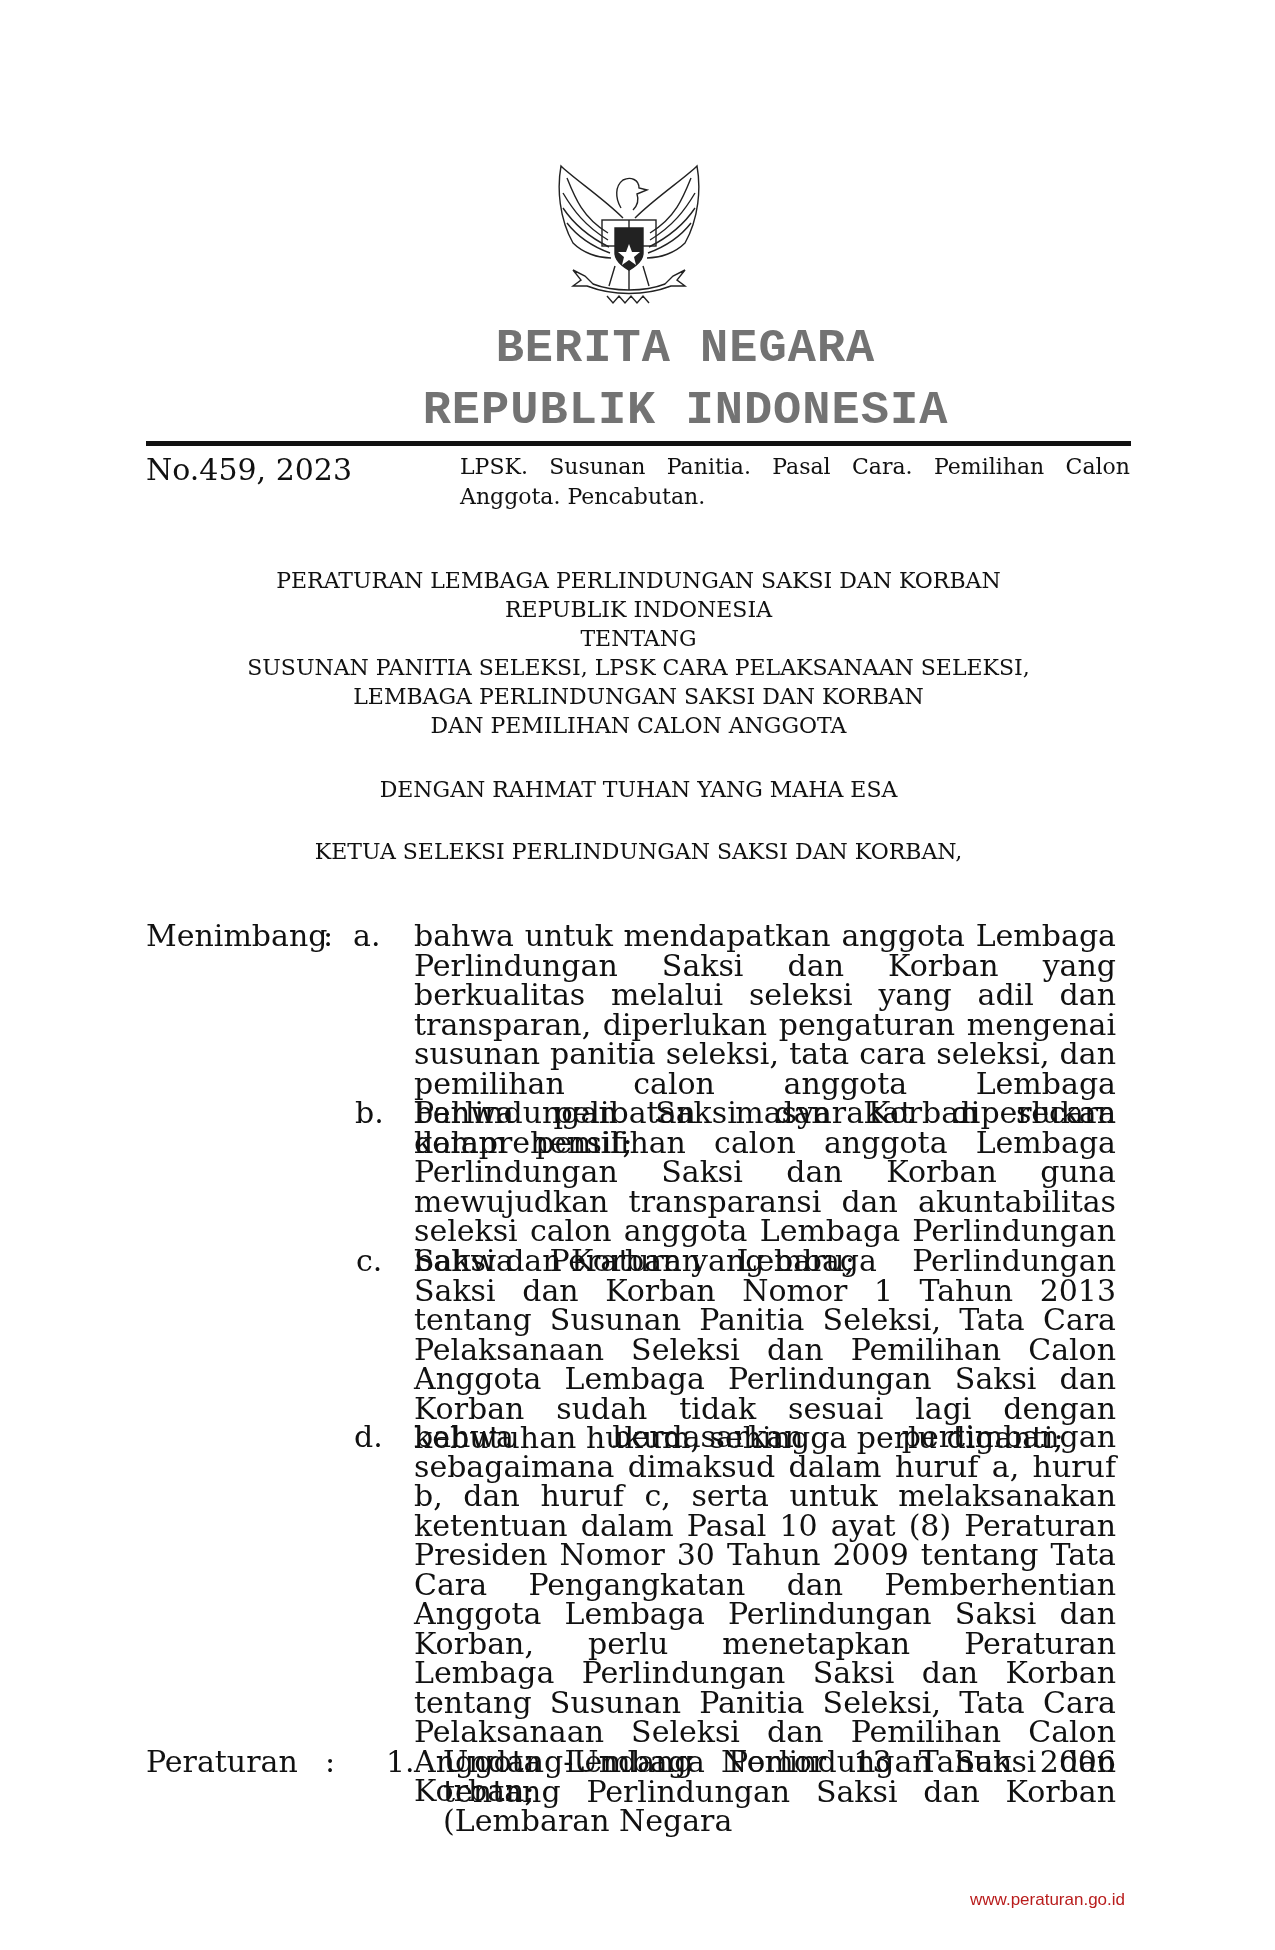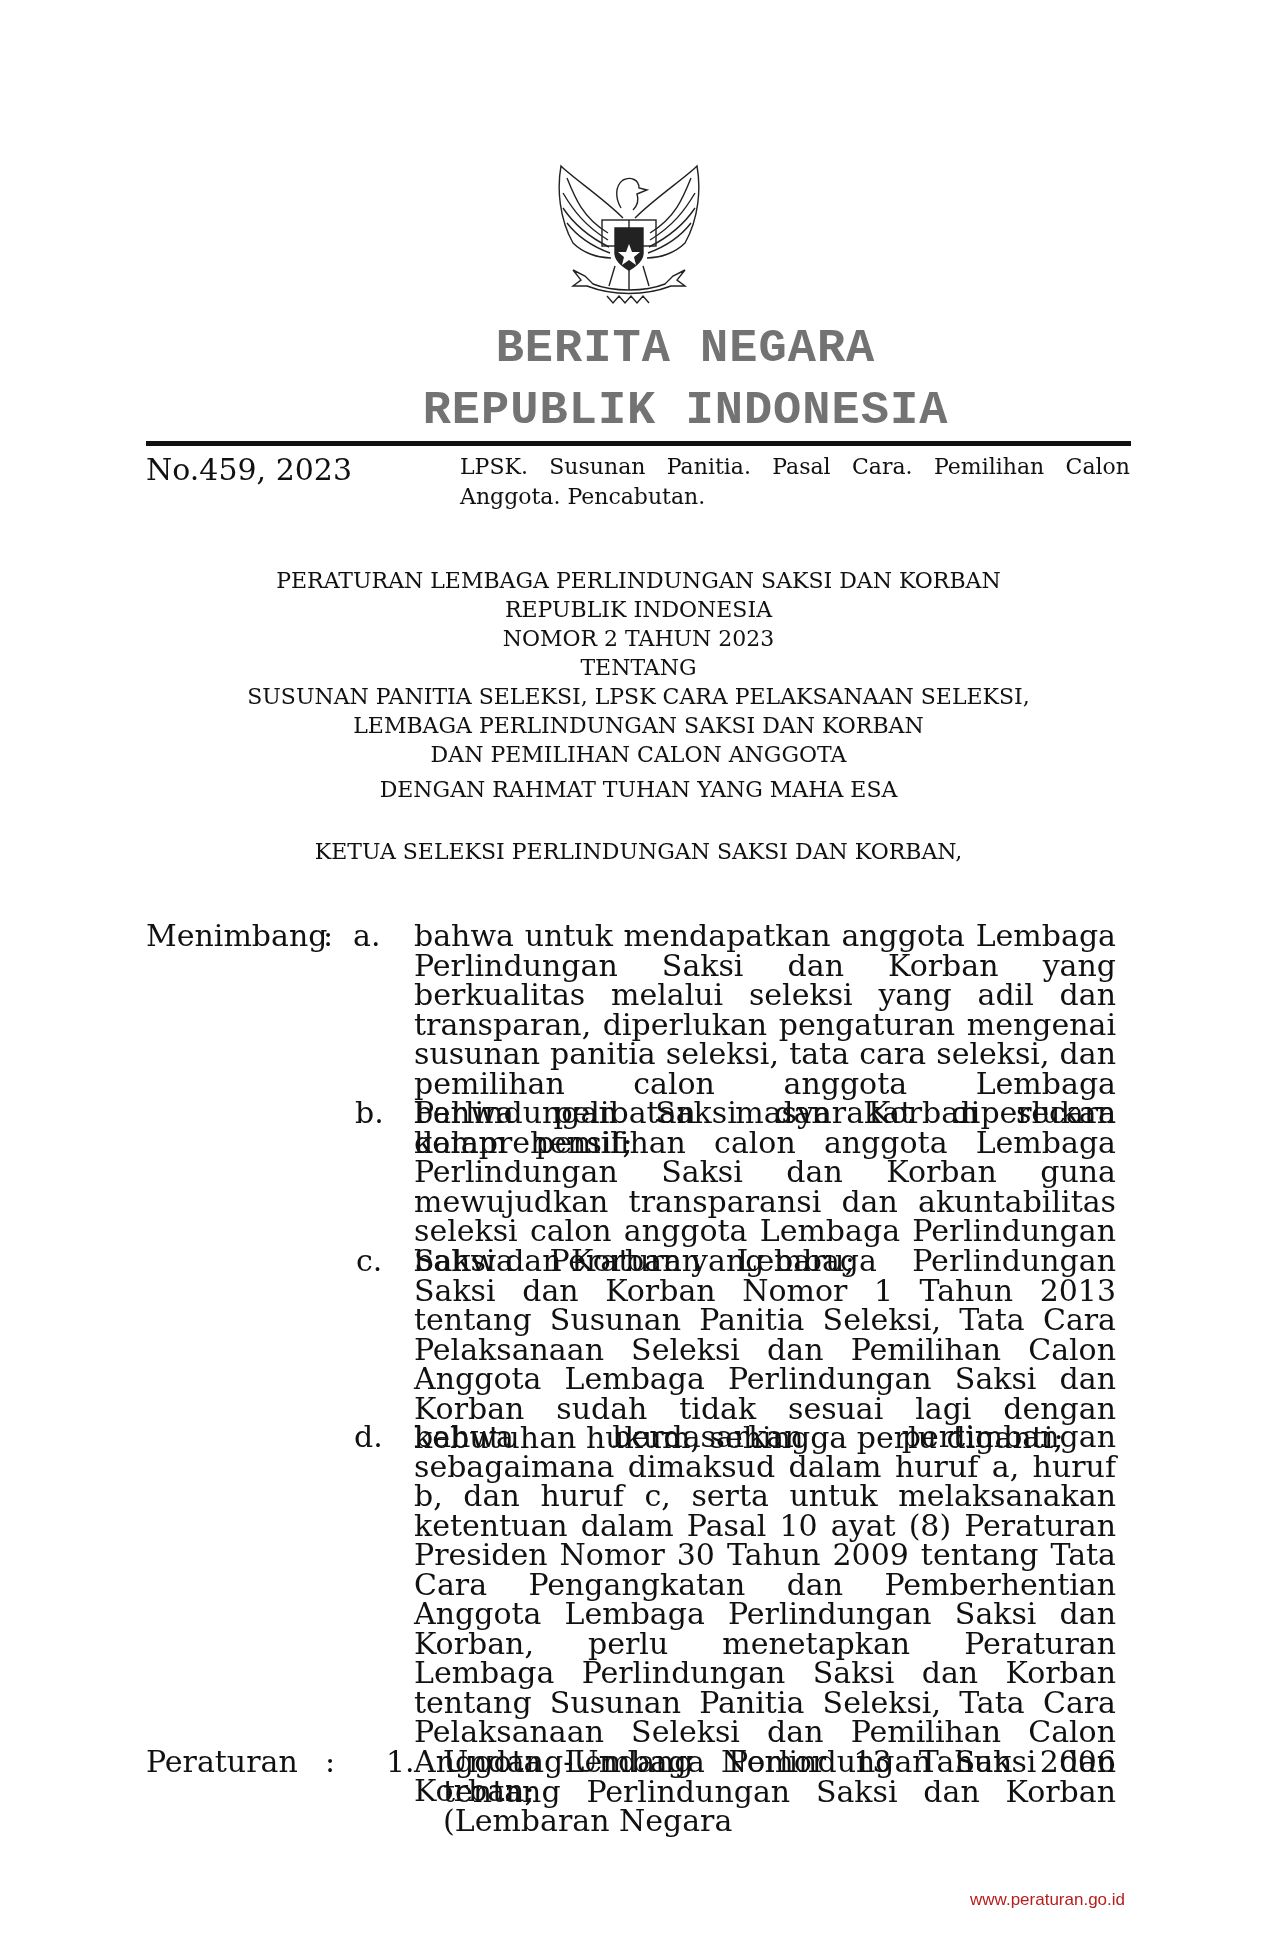--- a/index.html
+++ b/index.html
@@ -63,21 +63,20 @@
 <div class="masthead mh1">BERITA NEGARA</div>
 <div class="masthead mh2">REPUBLIK INDONESIA</div>
 <div class="rule"></div>
 
 <div class="no">No.459, 2023</div>
 <div class="subj">LPSK. Susunan Panitia. Pasal Cara. Pemilihan Calon Anggota. Pencabutan.</div>
 
 <div class="center-block title">
   <div>PERATURAN LEMBAGA PERLINDUNGAN SAKSI DAN KORBAN</div>
   <div>REPUBLIK INDONESIA</div>
-  <div>NOMOR 2 TAHUN 2023</div>
   <div>TENTANG</div>
   <div>SUSUNAN PANITIA SELEKSI, LPSK CARA PELAKSANAAN SELEKSI,</div>
   <div>LEMBAGA PERLINDUNGAN SAKSI DAN KORBAN</div>
   <div>DAN PEMILIHAN CALON ANGGOTA</div>
 </div>
 
 <div class="center-block rahmat">DENGAN RAHMAT TUHAN YANG MAHA ESA</div>
 <div class="center-block ketua">KETUA SELEKSI PERLINDUNGAN SAKSI DAN KORBAN,</div>
 
 <div>

